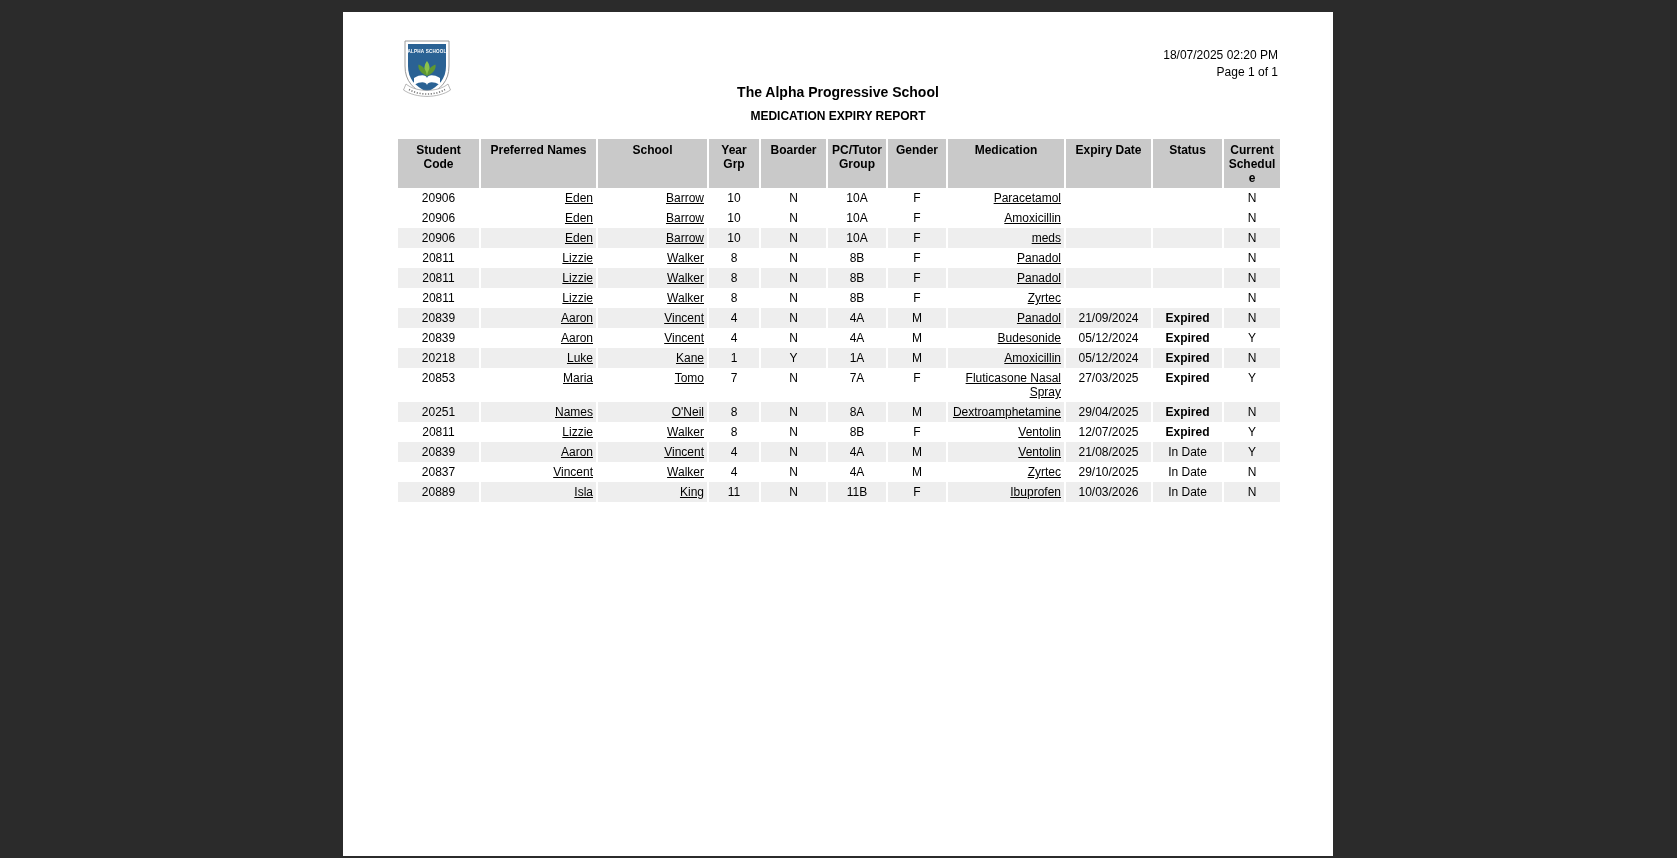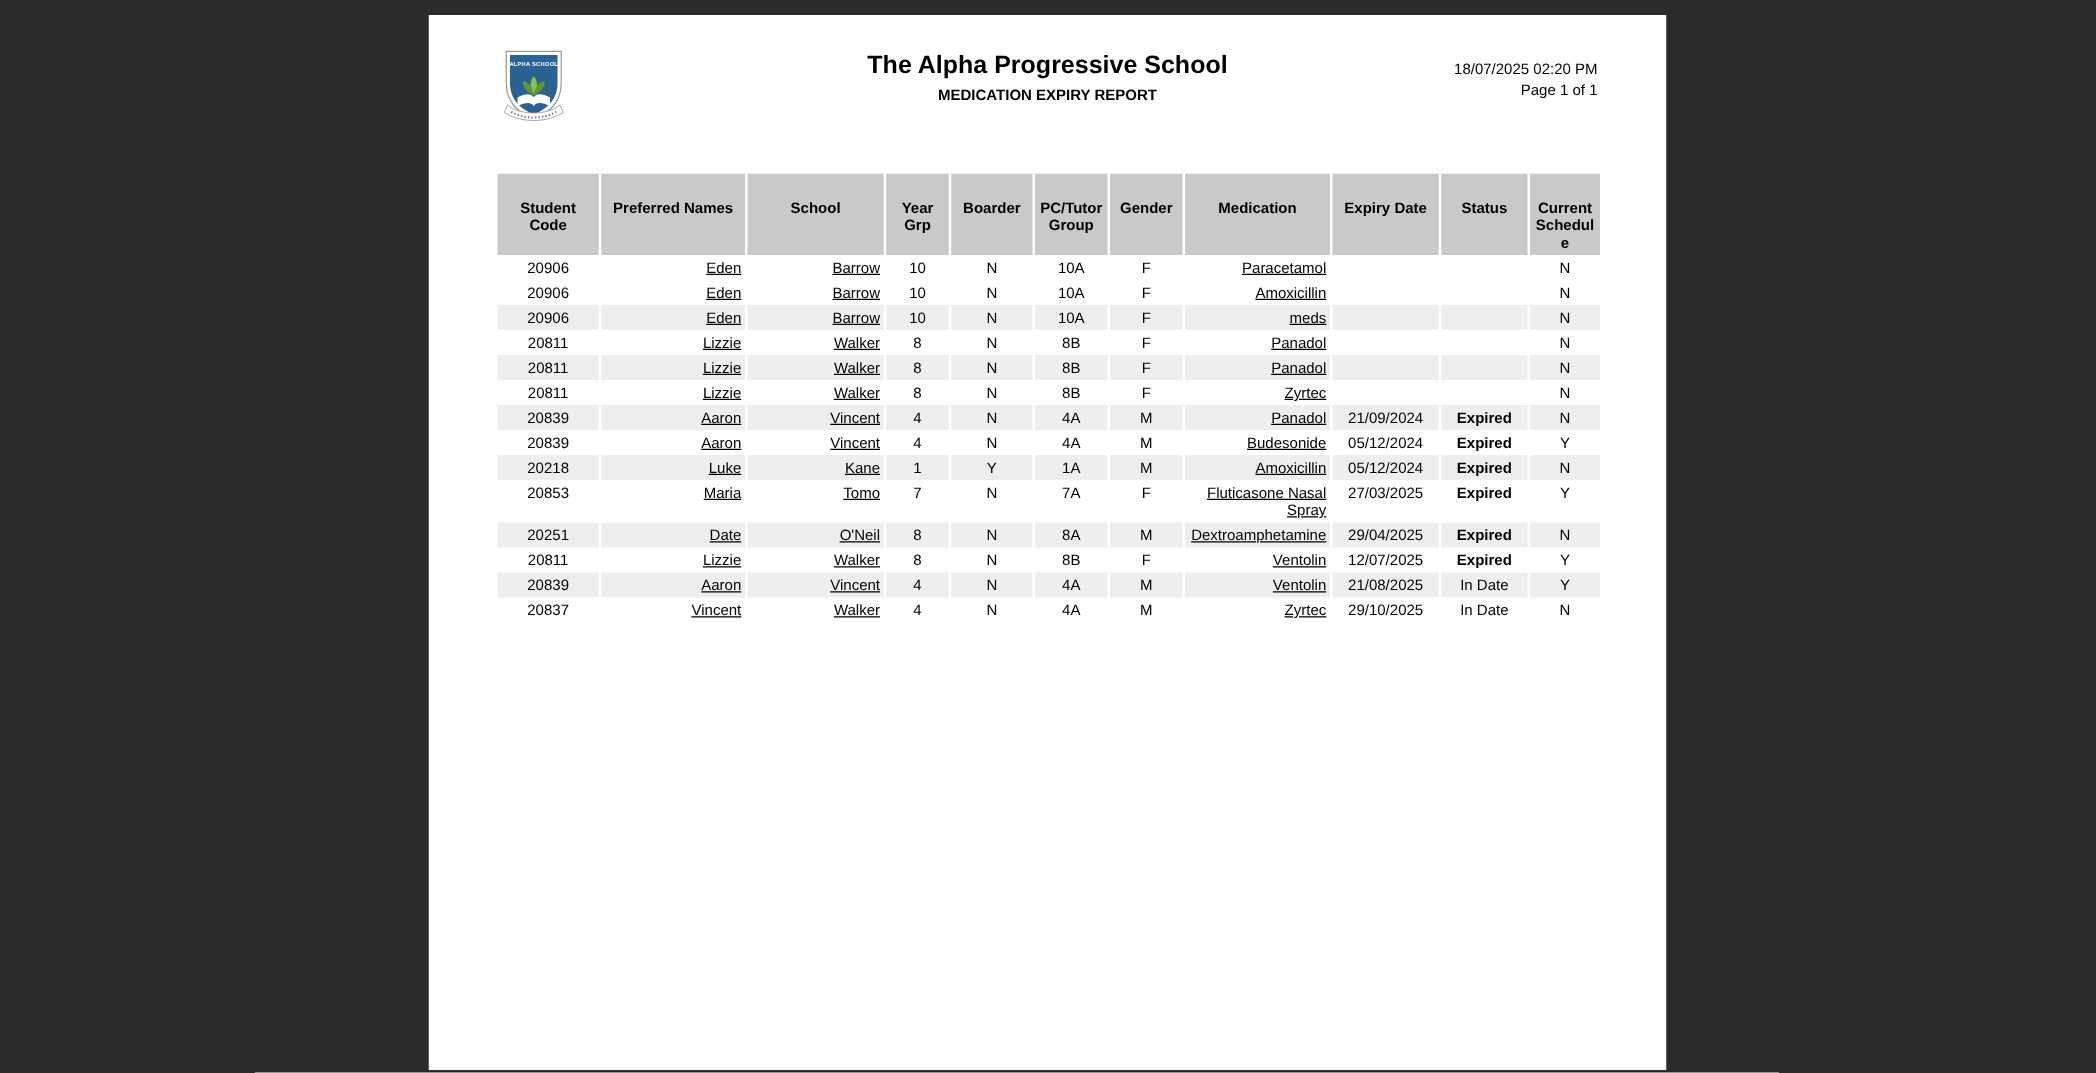--- a/index.html
+++ b/index.html
@@ -7,27 +7,27 @@
     --table-header-bg:#c9c9c9; --row-alt-bg:#eeeeee; --separator:#ffffff;
     --shield-blue:#2a6294; --leaf-green:#8bc34a; --leaf-dark:#5e9732; --crest-stroke:#9a9a9a;
   }
   *{box-sizing:border-box; margin:0; padding:0;}
   html,body{width:1677px;height:858px;overflow:hidden;}
   body{background:var(--canvas-bg); font-family:"Liberation Sans", sans-serif; color:var(--text-color);}
   .canvas{position:relative; width:1677px; height:858px;}
   .paper{position:absolute; left:343px; top:12px; width:990px; height:844px; background:var(--paper-bg);}
   .logo{position:absolute; left:56px; top:27px; width:56px; height:67px;}
   .titles{position:absolute; left:0; top:28px; width:100%; text-align:center; line-height:24px;}
-  .school-name{font-size:20px; font-weight:bold;}
+  .school-name{font-size:14px; font-weight:bold;margin-top:40px;}
   .report-title{font-size:12px; font-weight:bold;}
   .meta{position:absolute; right:55px; top:35px; text-align:right; font-size:12px; line-height:17px;}
   table.report{position:absolute; left:55px; top:127px; width:882px; border-collapse:collapse; table-layout:fixed; font-size:12px; line-height:14px;}
   table.report th{
     background:var(--table-header-bg); font-weight:bold; text-align:center; vertical-align:top;
-    padding:20px 2px 3px; height:46px; border-right:2px solid var(--separator);
+    padding:4px 2px 3px; height:46px; border-right:2px solid var(--separator);
     overflow-wrap:break-word; word-wrap:break-word;
   }
   table.report th:last-child{border-right:none;margin-left:19px;}
   table.report td{
     vertical-align:top; padding:3px 3px 3px; height:20px; border-right:2px solid var(--separator);
     overflow-wrap:break-word; word-wrap:break-word;
   }
   table.report td:last-child{border-right:none;}
   table.report tr.alt td{background:var(--row-alt-bg);}
   td.al-left{text-align:right; padding-left:5px;text-decoration:underline;}
@@ -219,21 +219,21 @@
             <td class="al-center">N</td>
             <td class="al-center">7A</td>
             <td class="al-center">F</td>
             <td class="al-left">Fluticasone Nasal Spray</td>
             <td class="al-center">27/03/2025</td>
             <td class="al-center bold">Expired</td>
             <td class="al-center">Y</td>
           </tr>
           <tr class="alt">
             <td class="al-center">20251</td>
-            <td class="al-left">Date</td>
+            <td class="al-left">Names</td>
             <td class="al-left">O'Neil</td>
             <td class="al-center">8</td>
             <td class="al-center">N</td>
             <td class="al-center">8A</td>
             <td class="al-center">M</td>
             <td class="al-left">Dextroamphetamine</td>
             <td class="al-center">29/04/2025</td>
             <td class="al-center bold">Expired</td>
             <td class="al-center">N</td>
           </tr>
@@ -269,17 +269,30 @@
             <td class="al-left">Walker</td>
             <td class="al-center">4</td>
             <td class="al-center">N</td>
             <td class="al-center">4A</td>
             <td class="al-center">M</td>
             <td class="al-left">Zyrtec</td>
             <td class="al-center">29/10/2025</td>
             <td class="al-center">In Date</td>
             <td class="al-center">N</td>
           </tr>
+          <tr class="alt">
+            <td class="al-center">20889</td>
+            <td class="al-left">Isla</td>
+            <td class="al-left">King</td>
+            <td class="al-center">11</td>
+            <td class="al-center">N</td>
+            <td class="al-center">11B</td>
+            <td class="al-center">F</td>
+            <td class="al-left">Ibuprofen</td>
+            <td class="al-center">10/03/2026</td>
+            <td class="al-center">In Date</td>
+            <td class="al-center">N</td>
+          </tr>
         </tbody>
     </table>
 
   </div>
 </div>
 
 </body></html>

